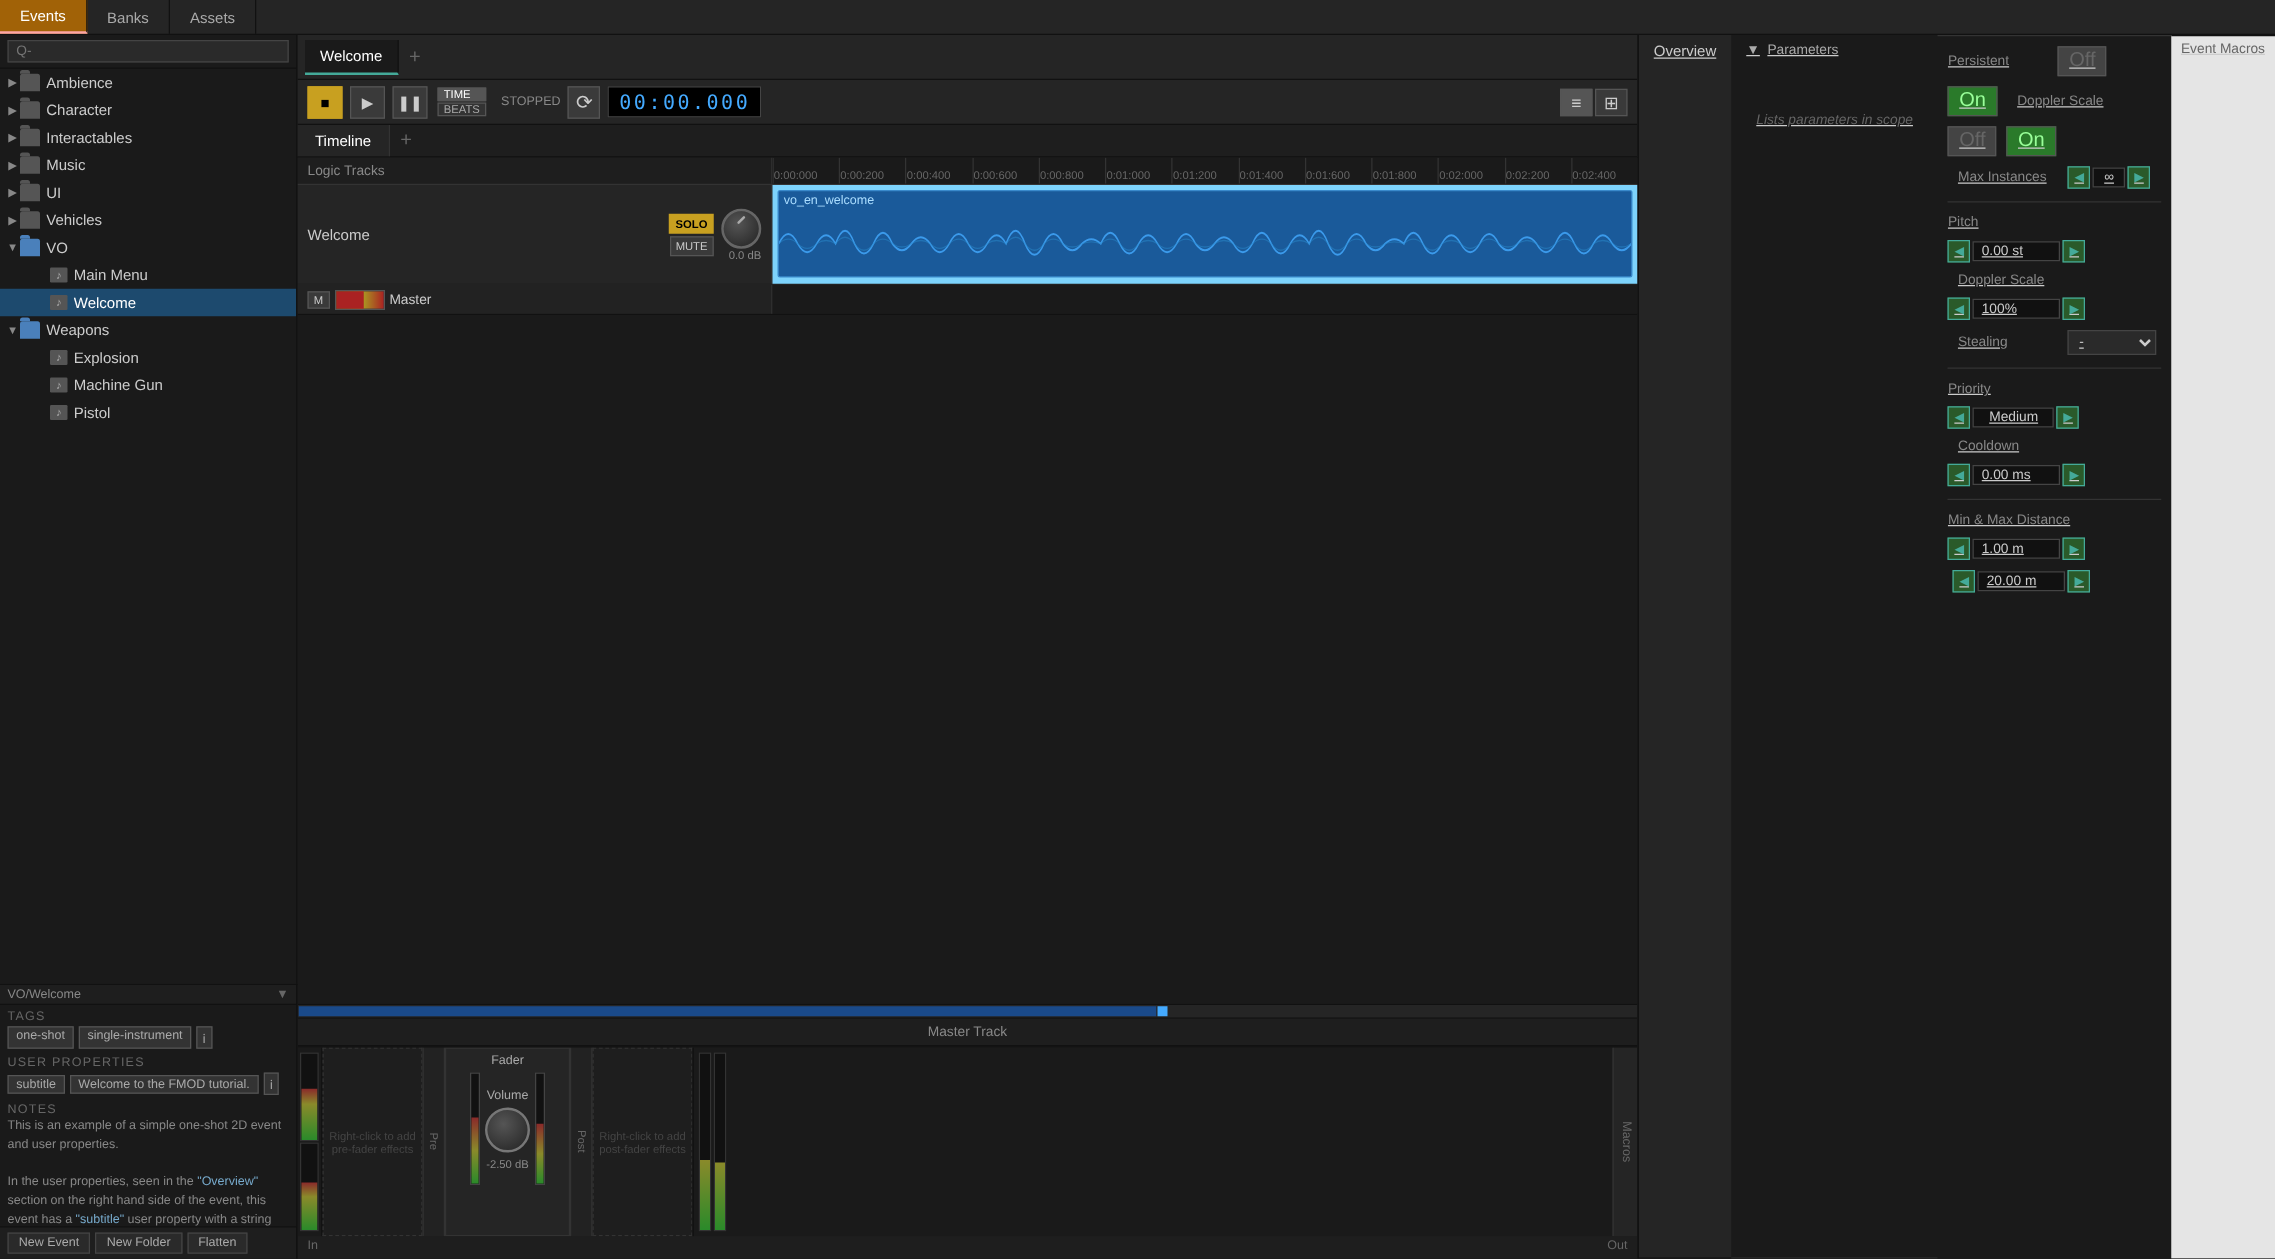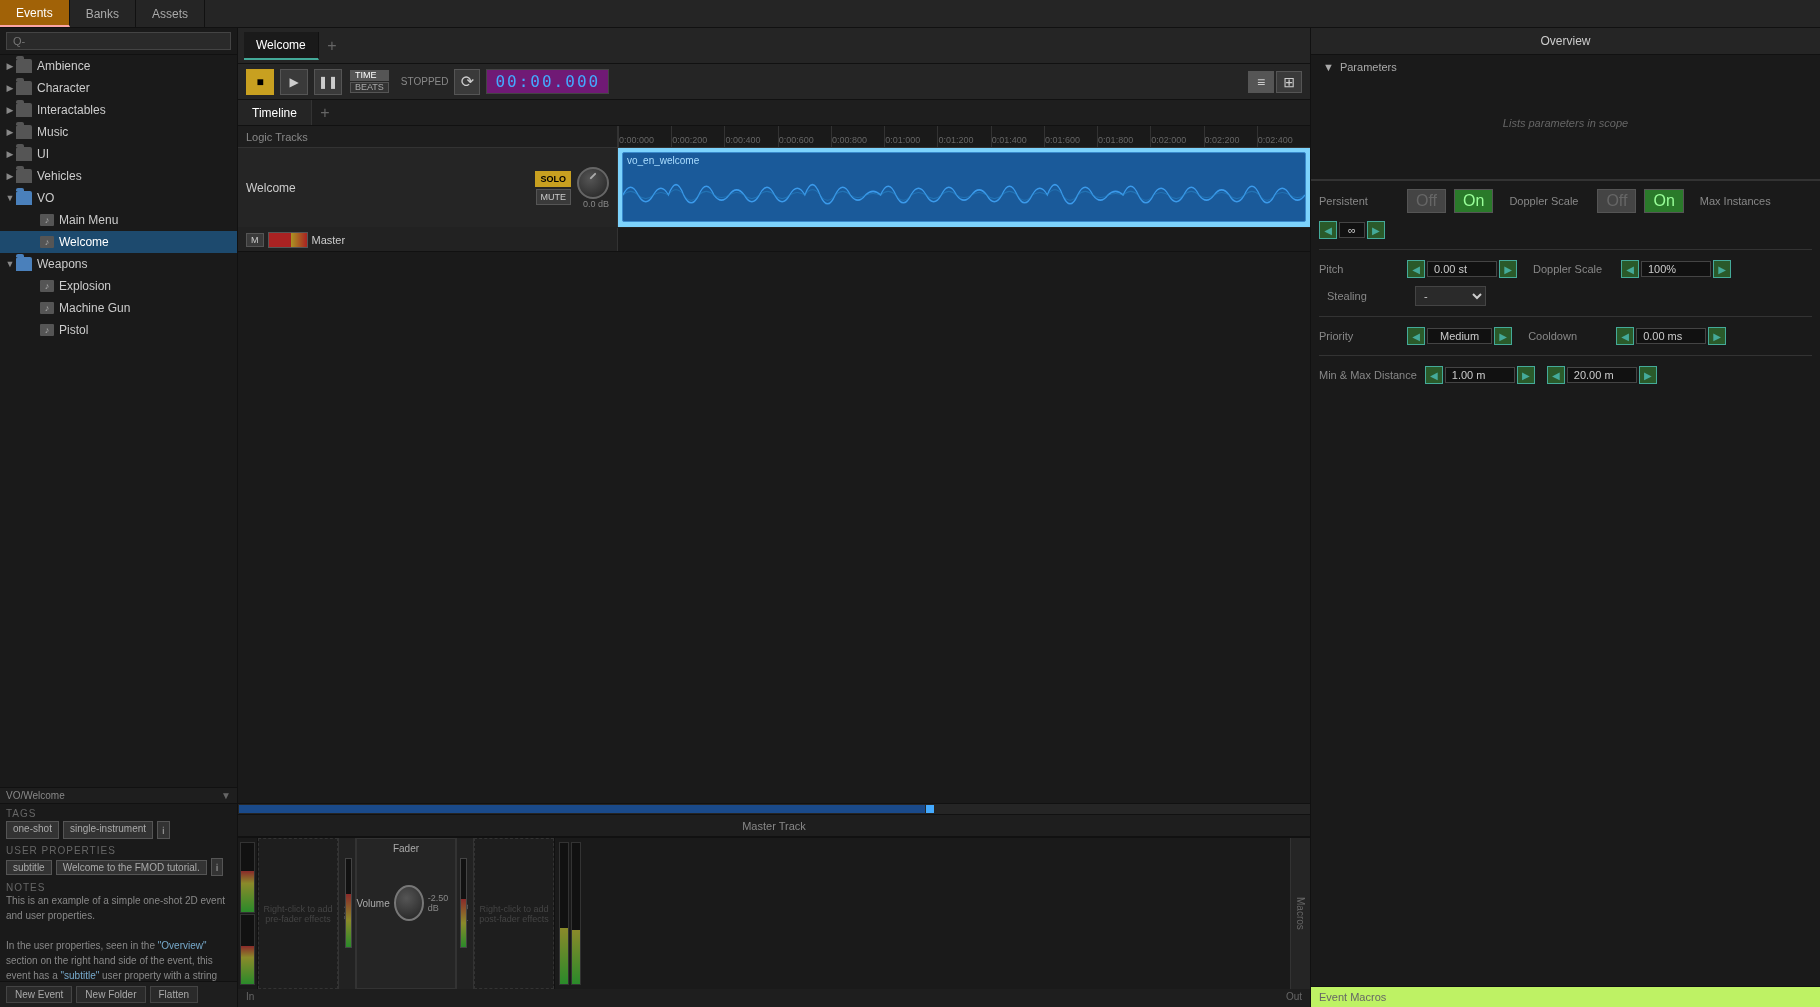--- a/index.html
+++ b/index.html
@@ -165,21 +165,21 @@
       align-items: center;
       justify-content: center;
       font-size: 12px;
     }
     .transport-btn.active {
       background: #c8a020;
       color: #000;
       border-color: #c8a020;
     }
     .time-display {
-      background: #701a75;
+      background: #000000;
       border: 1px solid #444;
       padding: 2px 8px;
       color: #4af;
       font-family: monospace;
       font-size: 16px;
       letter-spacing: 2px;
     }
     .time-mode-btn {
       font-size: 9px;
       padding: 0 4px;
@@ -552,22 +552,23 @@
       color: #666;
       height: 18px;
     }
 
     
     .right-panel {
       width: 510px;
       background: #1a1a1a;
       border-left: 1px solid #111;
       display: flex;
-      flex-direction: column;
-      overflow: hidden;
+      flex-direction: row;
+      overflow: hidden;
+      text-decoration: underline;
     }
     .overview-header {
       background: #252525;
       padding: 6px 12px;
       font-size: 12px;
       color: #ccc;
       border-bottom: 1px solid #111;
       text-align: center;
     }
     .parameters-section {
@@ -726,21 +727,21 @@
       color: #ccc;
       cursor: pointer;
       display: flex;
       align-items: center;
       justify-content: center;
       font-size: 14px;
     }
 
     
     .event-macros-bar {
-      background: #bef264;
+      background: #e5e5e5;
       border-top: 1px solid #111;
       padding: 4px 8px;
       font-size: 11px;
       color: #666;
       text-align: left;
     }
   </style>
 </head>
 <body>
 
@@ -983,21 +984,21 @@
         <div style="width:18px; display:flex; align-items:center; justify-content:center; background:#222; border-right:1px solid #333; border-left:1px solid #333;">
           <span class="pre-post-label">Pre</span>
         </div>
 
         <div class="mixer-channel" style="width:100px;">
           <div class="channel-label">Fader</div>
           <div style="display:flex; gap:4px; align-items:center;">
             <div style="width:8px; height:90px; background:#111; border:1px solid #444; position:relative; overflow:hidden;">
               <div style="position:absolute; bottom:0; left:0; right:0; height:60%; background:linear-gradient(to top, #2a8a2a, #8a8a2a, #8a2a2a);"></div>
             </div>
-            <div style="display:flex; flex-direction:row; align-items:center; gap:4px;">
+            <div style="display:flex; flex-direction:column; align-items:center; gap:4px;">
               <div class="channel-label">Volume</div>
               <div class="fader-knob"></div>
               <div class="db-label">-2.50 dB</div>
             </div>
             <div style="width:8px; height:90px; background:#111; border:1px solid #444; position:relative; overflow:hidden;">
               <div style="position:absolute; bottom:0; left:0; right:0; height:55%; background:linear-gradient(to top, #2a8a2a, #8a8a2a, #8a2a2a);"></div>
             </div>
           </div>
         </div>
 

